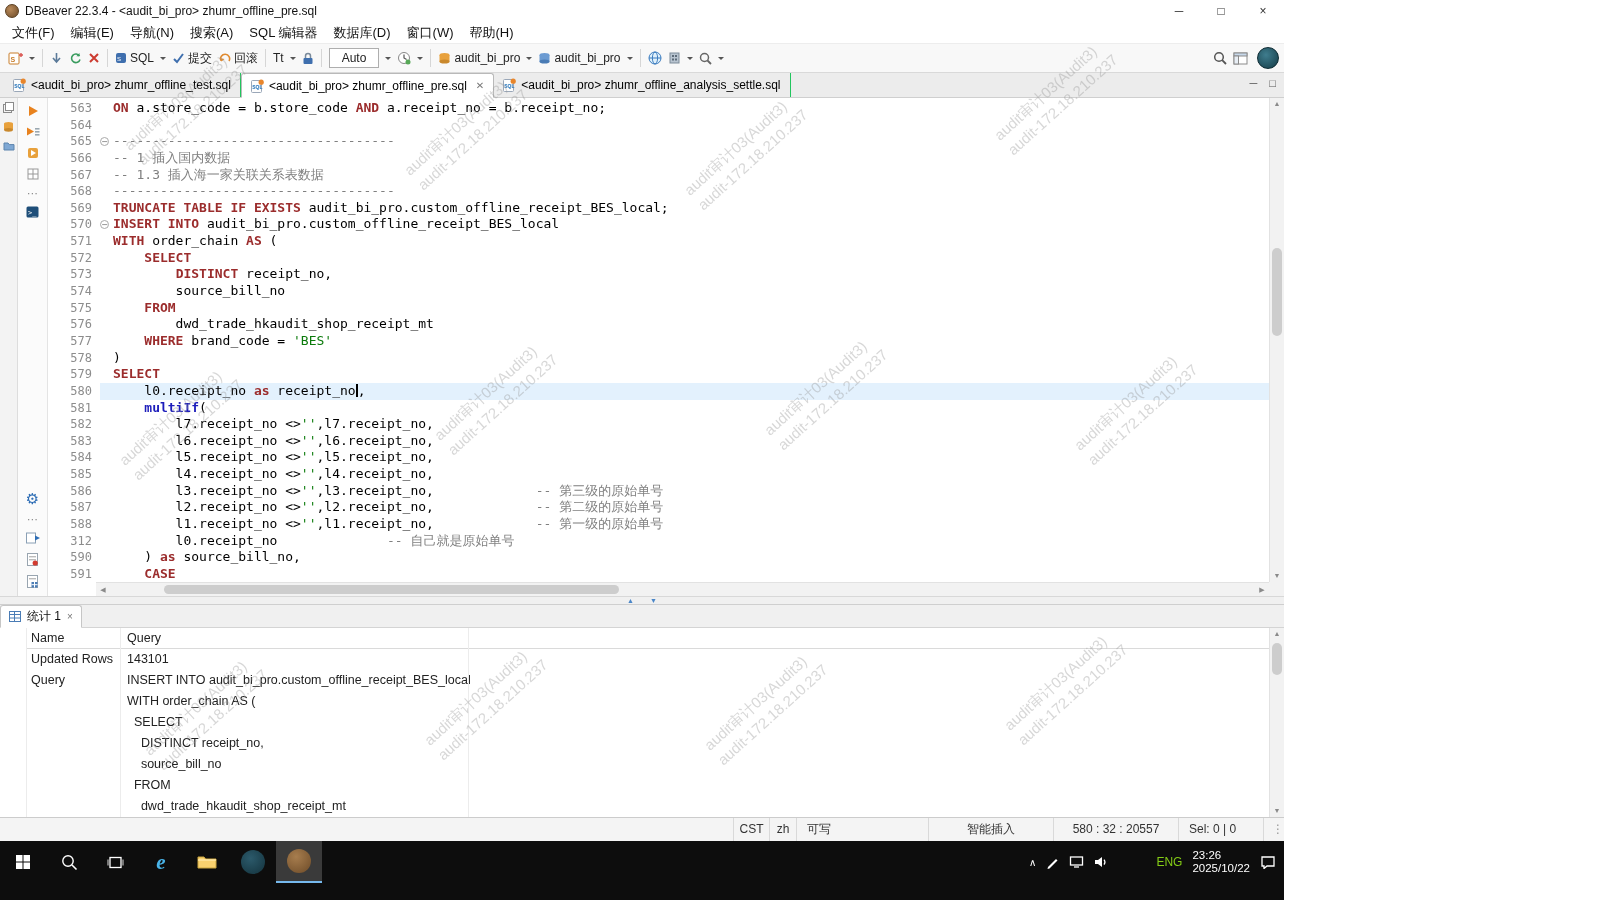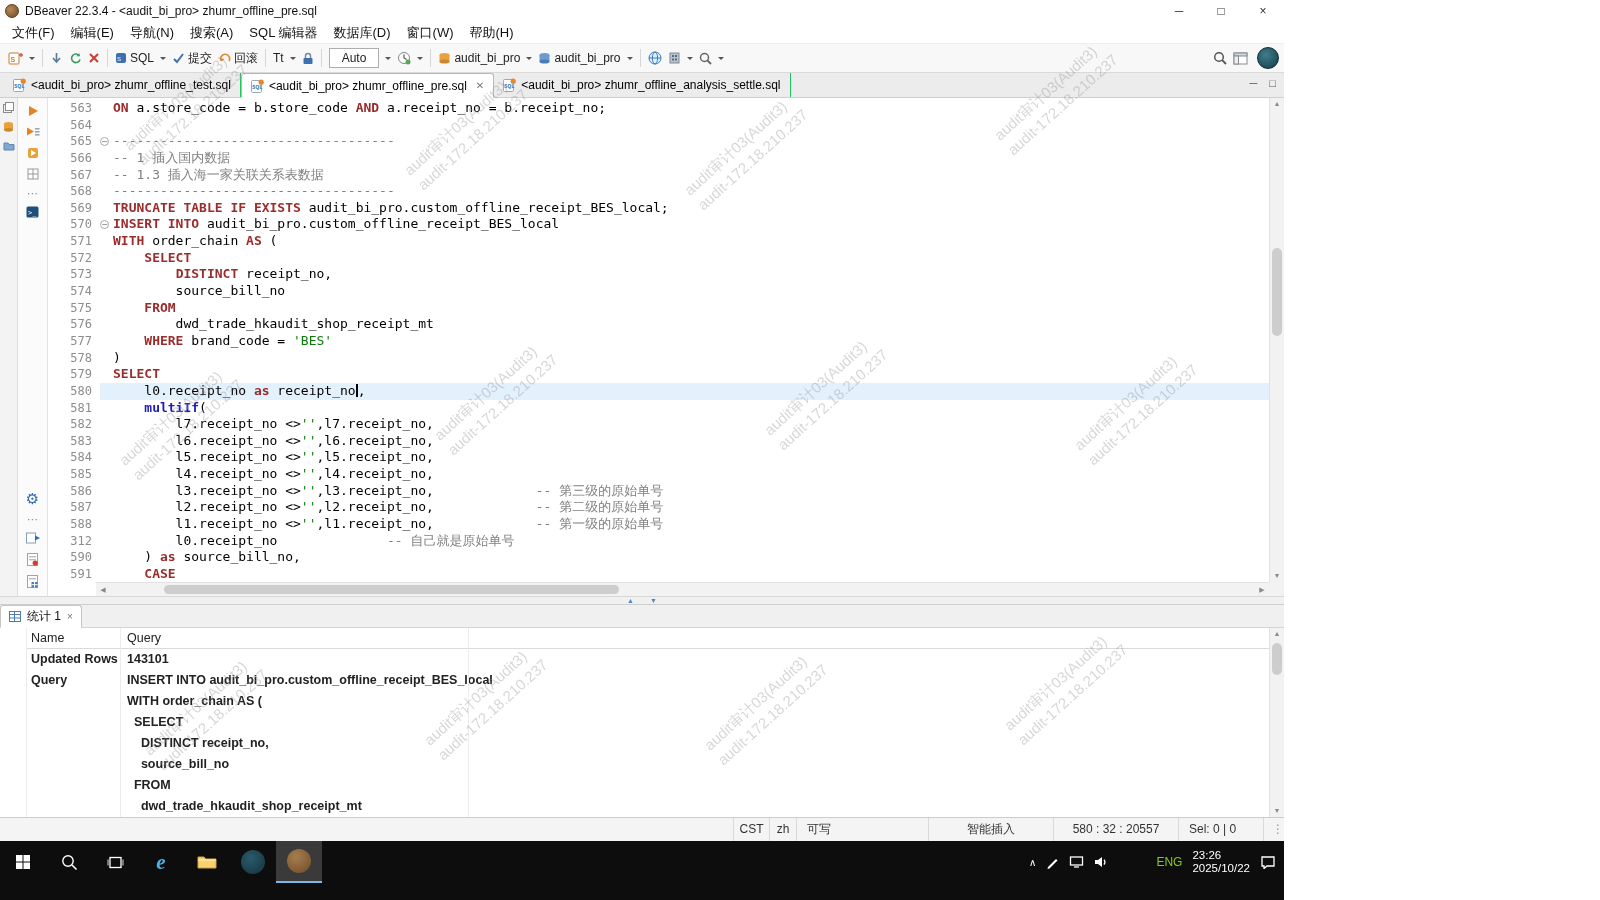--- a/index.html
+++ b/index.html
@@ -74,21 +74,21 @@
 .ptab{display:flex;align-items:center;gap:6px;background:#fff;border:1px solid #c6c6c6;border-bottom:1px solid #fff;margin-bottom:-1px;height:23px;padding:0 8px;font-size:12px;border-radius:3px 3px 0 0;color:#111;}
 .ptabx{color:#777;font-size:10px;}
 .stats{flex:1;position:relative;overflow:hidden;font-size:12.5px;color:#222;}
 .sgut{position:absolute;left:0;top:0;bottom:0;width:27px;background:#fff;border-right:1px solid #ececec;}
 .vline1{position:absolute;left:120px;top:0;bottom:0;width:1px;background:#ececec;}
 .vline2{position:absolute;left:468px;top:0;bottom:0;width:1px;background:#ececec;}
 .shead{display:flex;height:21px;line-height:21px;border-bottom:1px solid #dadada;margin-left:27px;}
 .sh1{width:93px;padding-left:4px;}
 .sh2{padding-left:7px;}
 .srows{margin-left:27px;}
-.srow{display:flex;line-height:21px;font-weight:bold;}
+.srow{display:flex;line-height:21px;}
 .sname{flex:0 0 93px;padding-left:4px;}
 .sval{padding-left:7px;white-space:pre-wrap;}
 .pscroll{position:absolute;right:0;top:0;bottom:0;width:15px;background:#f2f2f2;border-left:1px solid #e2e2e2;}
 .pthumb{position:absolute;left:2px;width:10px;top:15px;height:32px;background:#cdcdcd;border-radius:5px;}
 
 
 .statusbar{flex:0 0 24px;background:#f4f4f4;border-top:1px solid #ccc;display:flex;align-items:stretch;font-size:12px;color:#333;}
 .sspacer{width:760px;}
 #status-segments{display:flex;}
 .sseg{border-left:1px solid #d9d9d9;line-height:23px;text-align:center;padding:0 4px;overflow:hidden;white-space:nowrap;}

